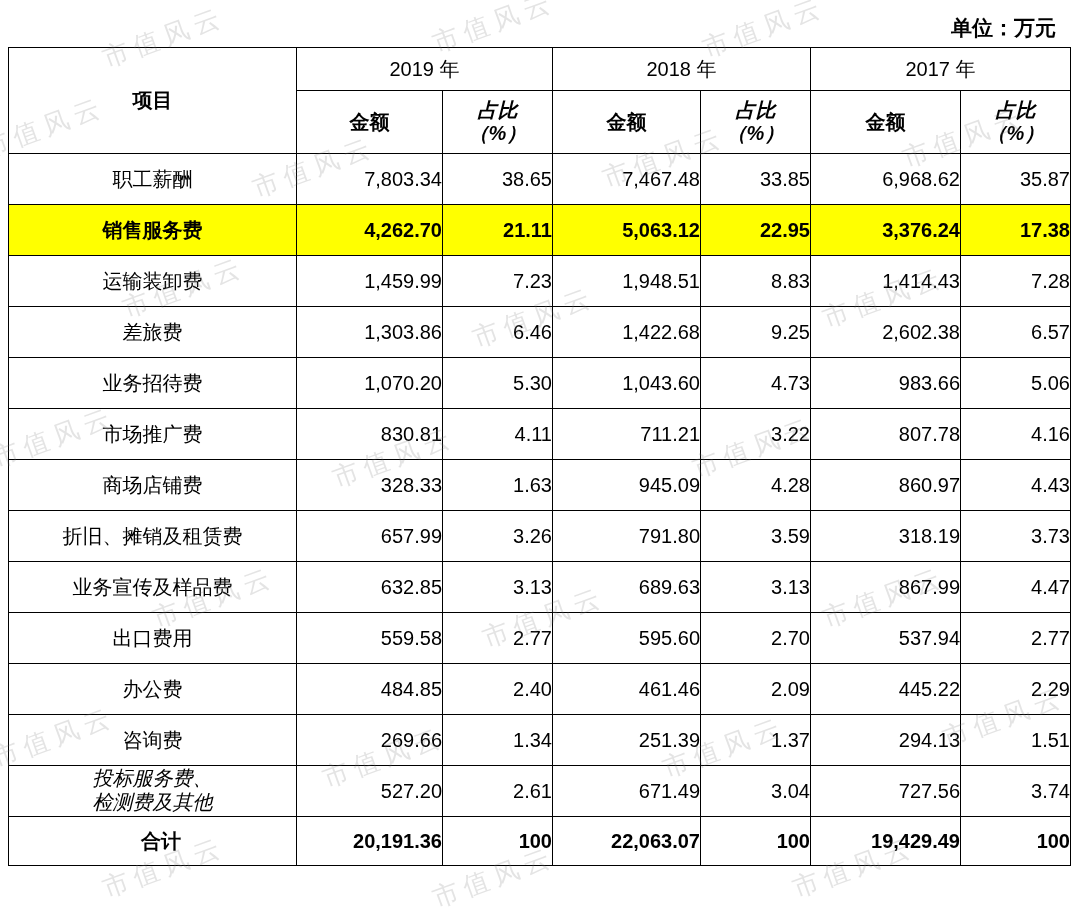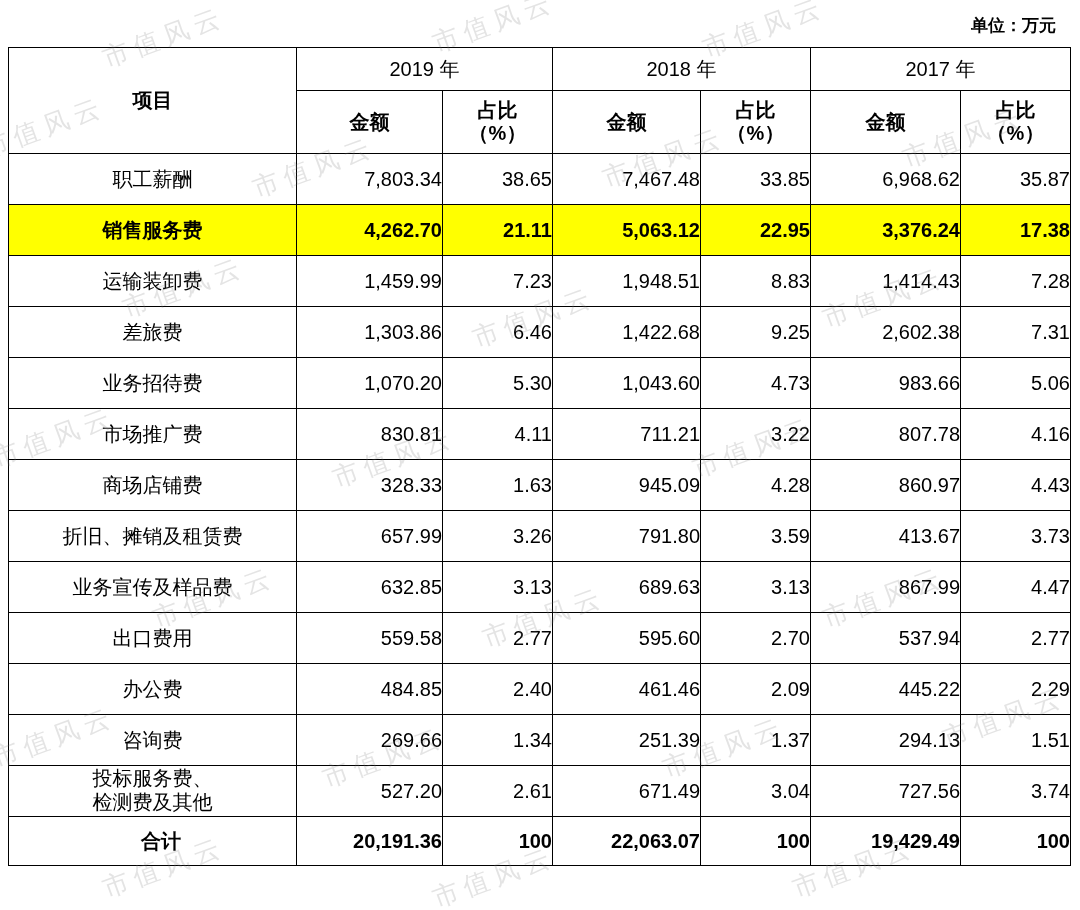--- a/index.html
+++ b/index.html
@@ -37,21 +37,21 @@
     color: rgba(120,120,120,0.20);
     white-space: nowrap;
     transform: rotate(-20deg);
     letter-spacing: 6px;
     font-weight: 400;
   }
   .unit-line {
     position: absolute;
     top: 14px;
     right: 24px;
-    font-size: 17px;
+    font-size: 21px;
     font-weight: 700;
     font-family: "Liberation Sans", sans-serif;
     z-index: 6;
   }
   table.fintable {
     position: absolute;
     top: 47px;
     left: 8px;
     width: 1062px;
     border-collapse: collapse;
@@ -105,21 +105,21 @@
   tr.total td {
     font-weight: 700;
     height: 48px;
   }
   tr.total td.item {
     padding-left: 17px;
   }
   .two-line {
     line-height: 1.18;
   }
-  .sub2 { display:block; }
+  .sub2 { display:block;font-style:italic; }
 </style>
 </head>
 <body>
 
 <div class="page">
 
   <div class="watermarks">
     <div class="wm" style="left:100px; top:20px;">市值风云</div>
     <div class="wm" style="left:430px; top:5px;">市值风云</div>
     <div class="wm" style="left:700px; top:10px;">市值风云</div>
@@ -210,21 +210,21 @@
         <td class="num">1,414.43</td>
         <td class="num">7.28</td>
       </tr>
       <tr>
         <td class="item">差旅费</td>
         <td class="num">1,303.86</td>
         <td class="num">6.46</td>
         <td class="num">1,422.68</td>
         <td class="num">9.25</td>
         <td class="num">2,602.38</td>
-        <td class="num">7.31</td>
+        <td class="num">6.57</td>
       </tr>
       <tr>
         <td class="item">业务招待费</td>
         <td class="num">1,070.20</td>
         <td class="num">5.30</td>
         <td class="num">1,043.60</td>
         <td class="num">4.73</td>
         <td class="num">983.66</td>
         <td class="num">5.06</td>
       </tr>
@@ -245,21 +245,21 @@
         <td class="num">4.28</td>
         <td class="num">860.97</td>
         <td class="num">4.43</td>
       </tr>
       <tr>
         <td class="item">折旧、摊销及租赁费</td>
         <td class="num">657.99</td>
         <td class="num">3.26</td>
         <td class="num">791.80</td>
         <td class="num">3.59</td>
-        <td class="num">413.67</td>
+        <td class="num">318.19</td>
         <td class="num">3.73</td>
       </tr>
       <tr>
         <td class="item">业务宣传及样品费</td>
         <td class="num">632.85</td>
         <td class="num">3.13</td>
         <td class="num">689.63</td>
         <td class="num">3.13</td>
         <td class="num">867.99</td>
         <td class="num">4.47</td>

